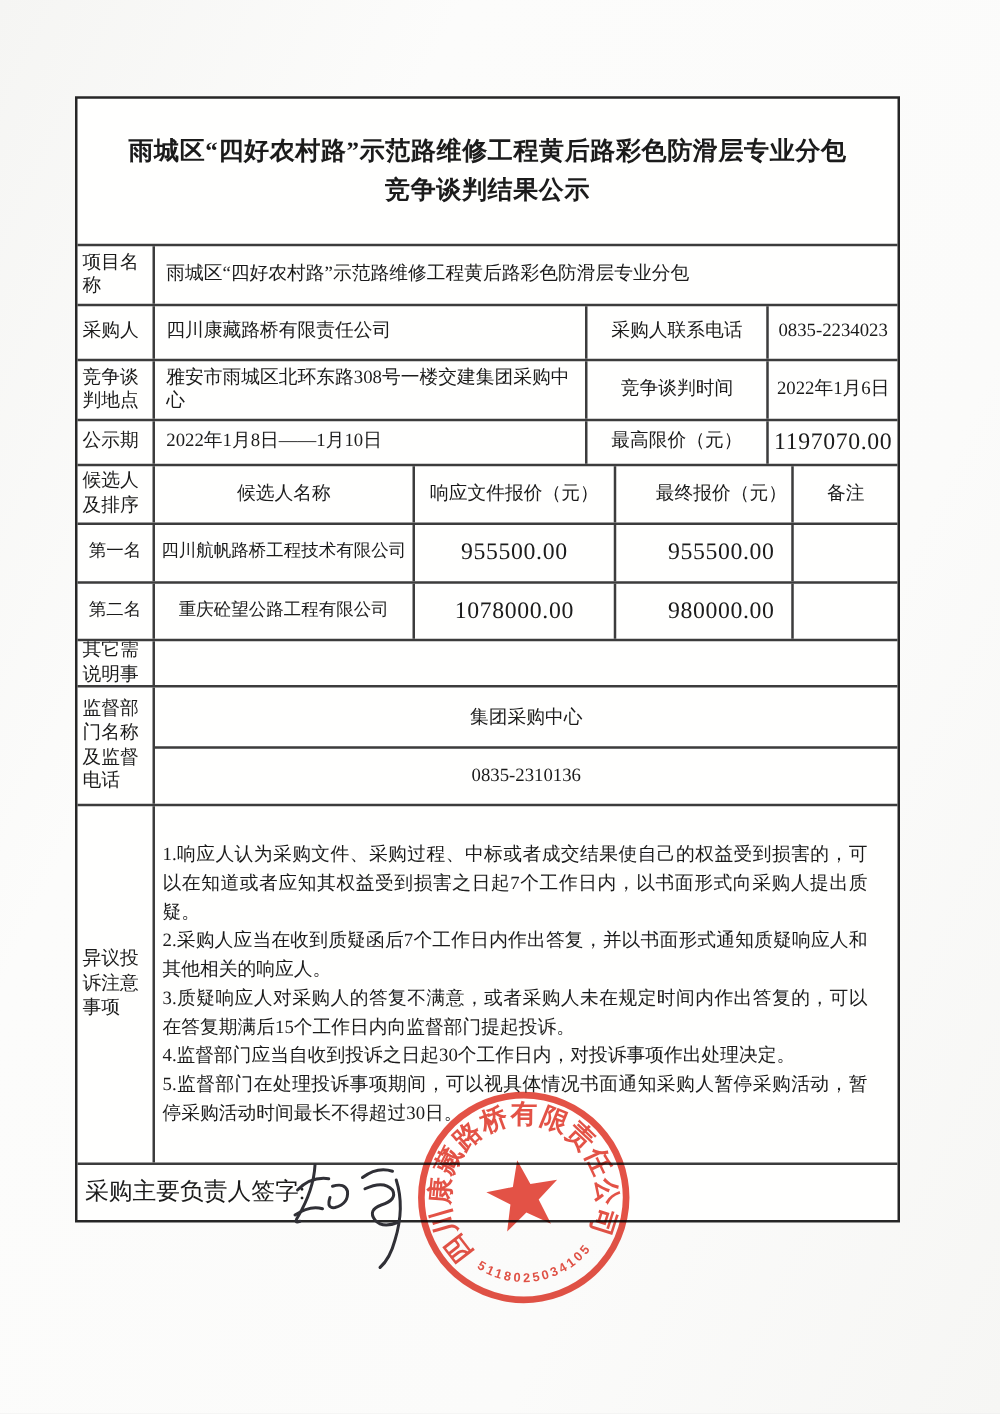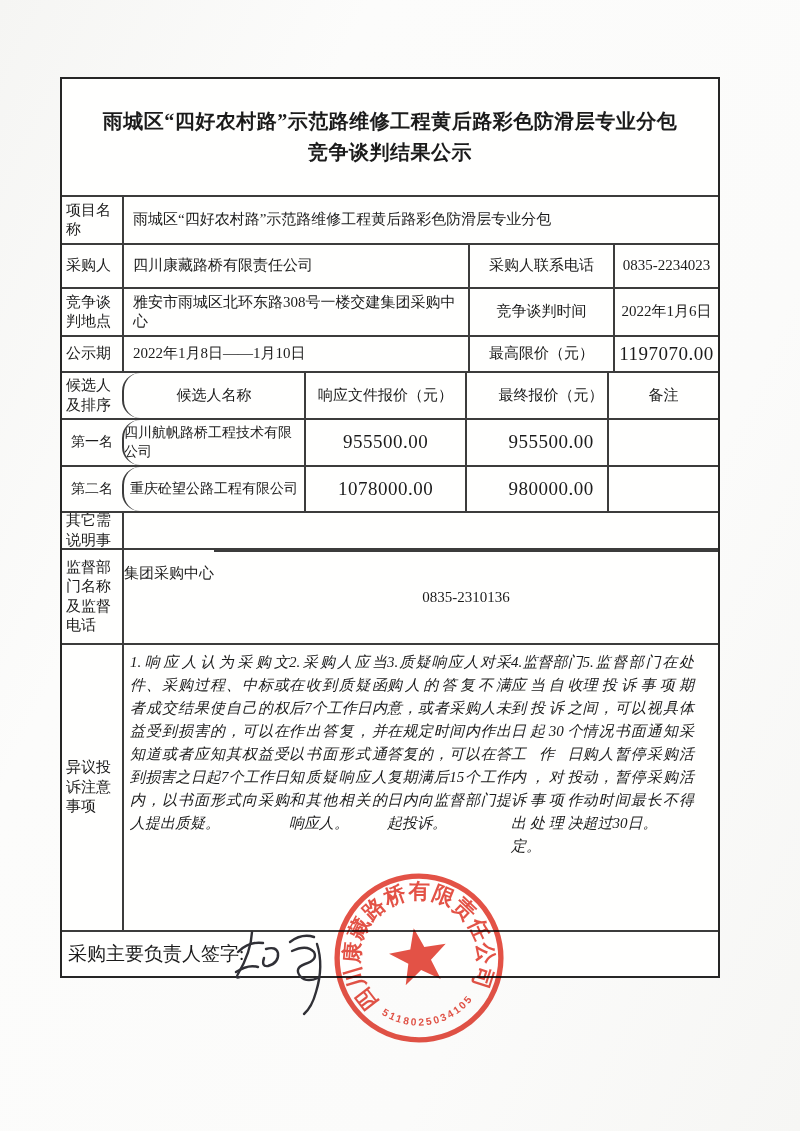--- a/index.html
+++ b/index.html
@@ -36,28 +36,28 @@
   .ctr { justify-content:center; text-align:left; }
   .num { font-size:19px; letter-spacing:0.5px; }
   .title-cell {
     flex:1; flex-direction:column; justify-content:center;
     font-size:20px; font-weight:bold; text-align:center;
     letter-spacing:0.5px; line-height:1.55;
   }
   .w-val   { width:346px; flex:none; }
   .w-lab2  { width:145px; flex:none; }
   .w-val2  { flex:1; }
-  .c-name  { width:182px; flex:none;border-radius:18px; }
+  .c-name  { width:208px; flex:none; }
   .c-resp  { width:161px; flex:none; }
   .c-final { width:142px; flex:none;padding-left:28px; }
   .c-rem   { flex:1; }
-  .sup-right { flex:1; display:flex; flex-direction:row; }
+  .sup-right { flex:1; display:flex; flex-direction:column; }
   .sup-right .sub { flex:none; display:flex; align-items:center; justify-content:center; font-size:15px; }
   .sup-right .sub + .sub { border-top:2px solid #3c3c3c;text-align:right; }
-  .obj-cell { flex:1; flex-direction:row; justify-content:center; align-items:flex-start; padding:6px 24px 6px 6px;font-style:italic; }
+  .obj-cell { flex:1; flex-direction:column; justify-content:center; align-items:flex-start; padding:6px 24px 6px 6px; }
   .obj-cell p { font-size:15px; line-height:23px; text-align:justify; }
   .sig-row { flex:1; }
   .sig-cell { flex:1; padding-left:6px; font-size:19px; }
   .seal-svg, .sig-svg { position:absolute; pointer-events:none; }
   .seal-svg { left:326px; top:869px; width:186px; height:178px; mix-blend-mode:multiply; opacity:0.93; }
   .sig-svg  { left:224px; top:922px; width:128px; height:100px; }
 </style>
 </head>
 <body>
 

